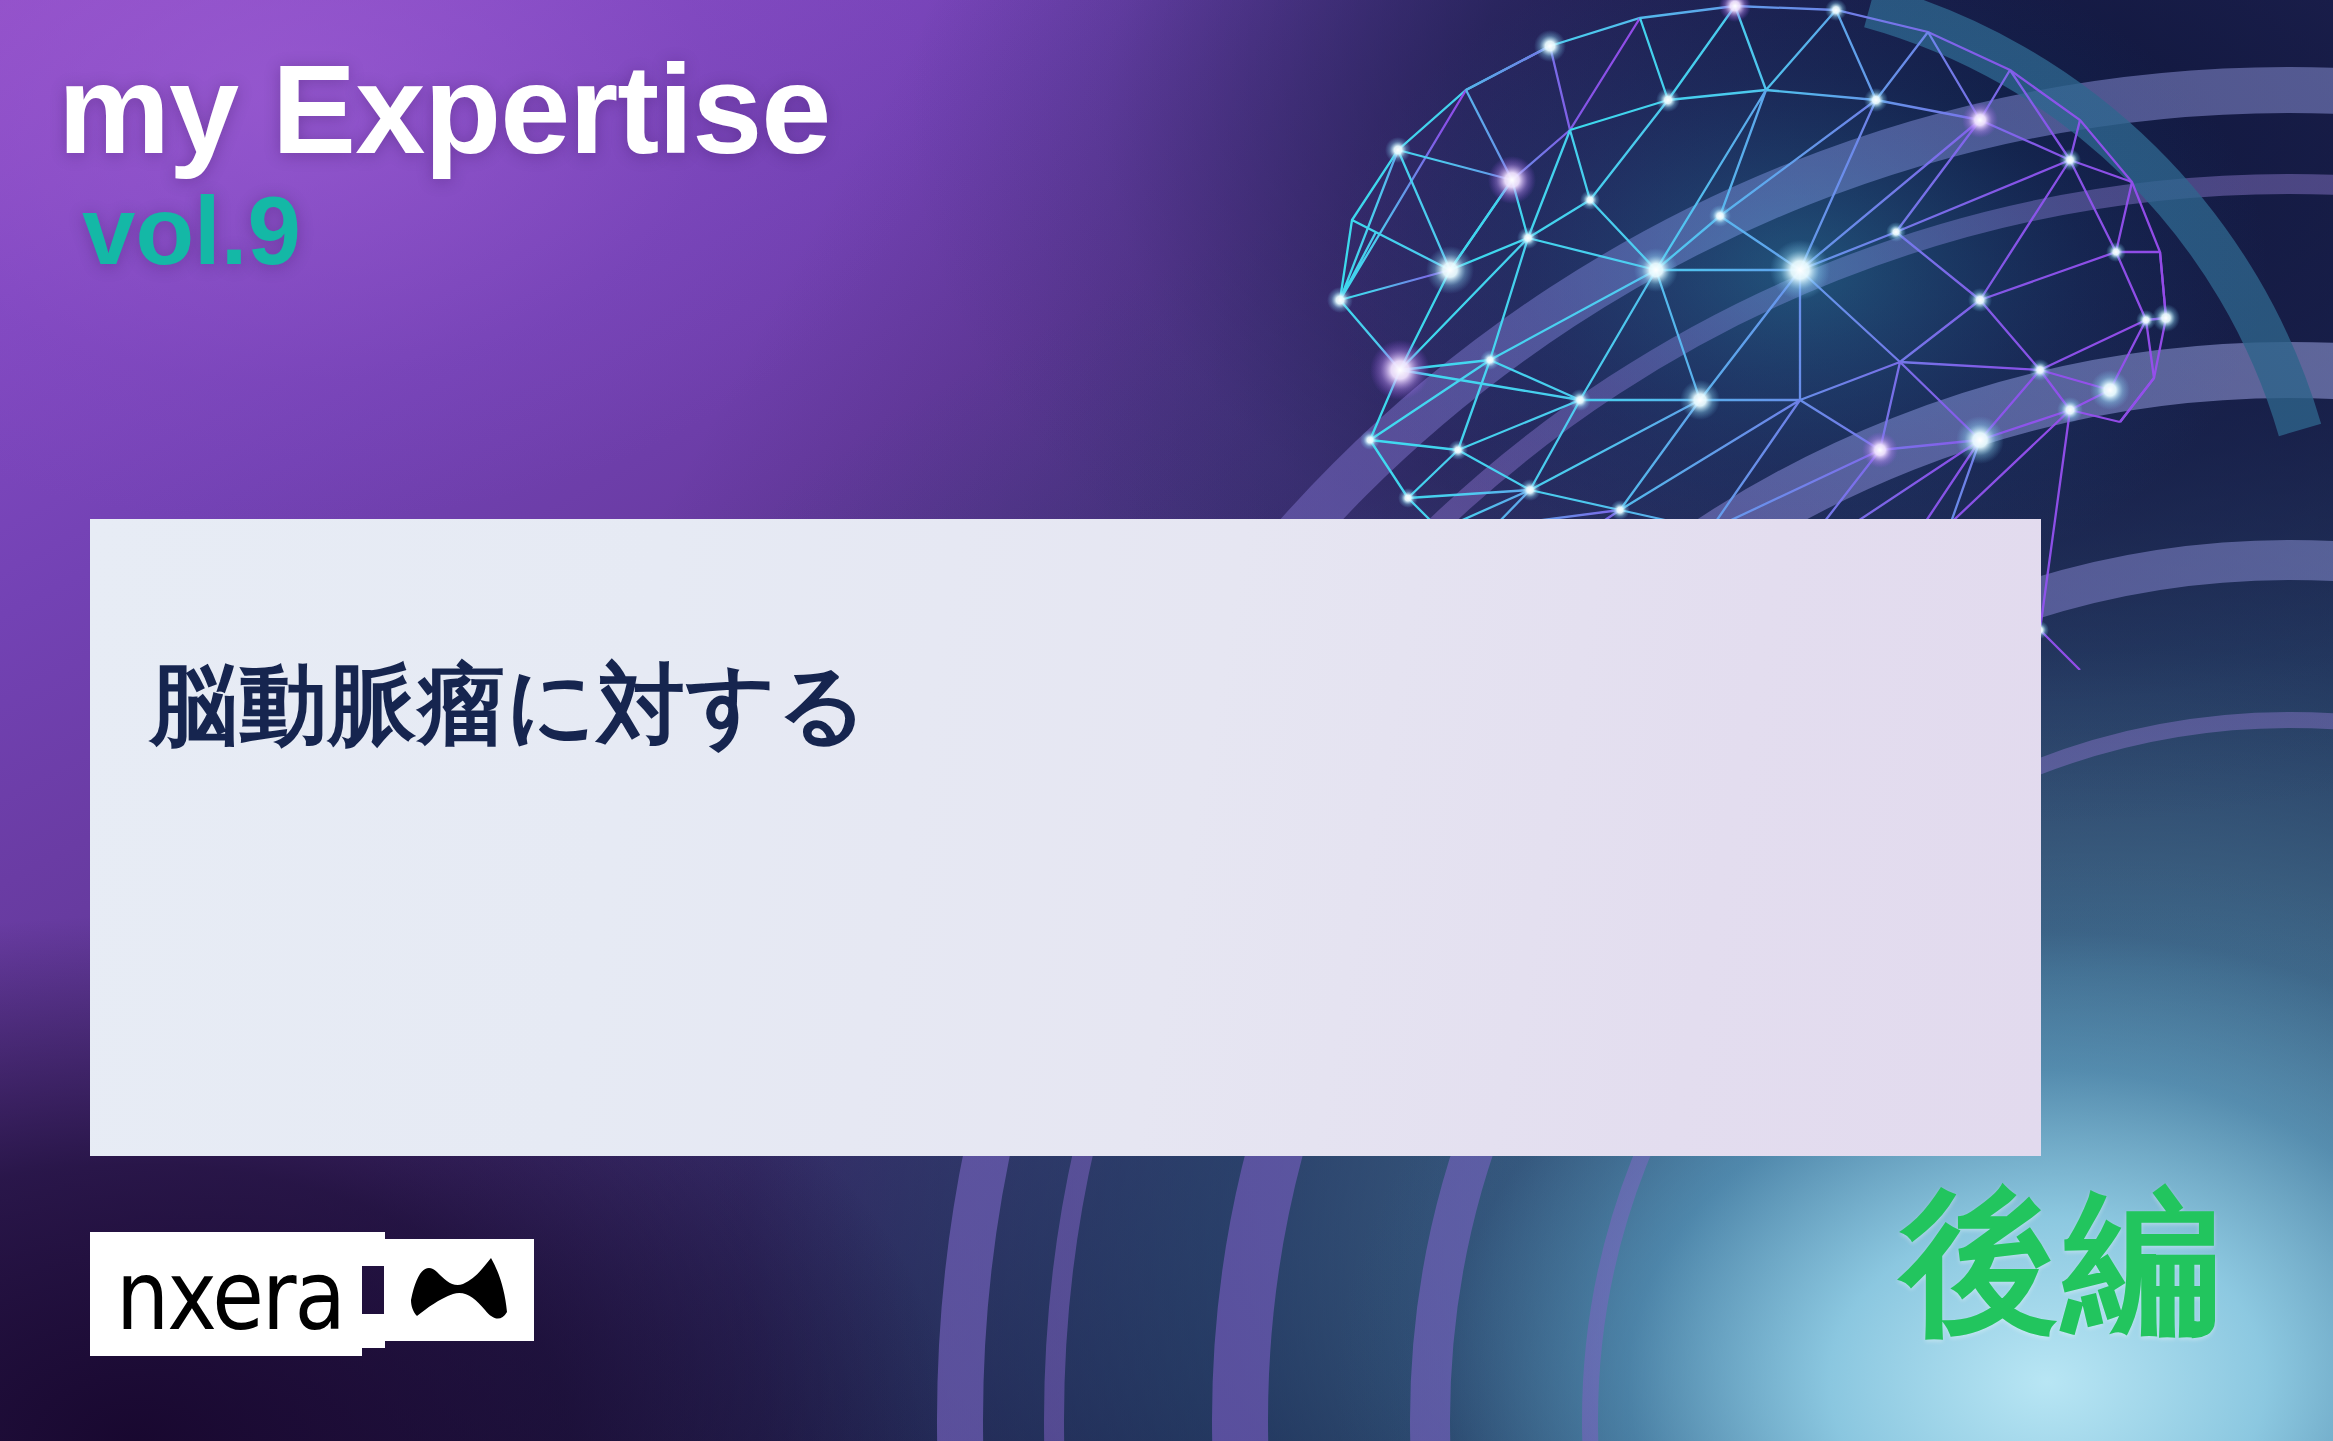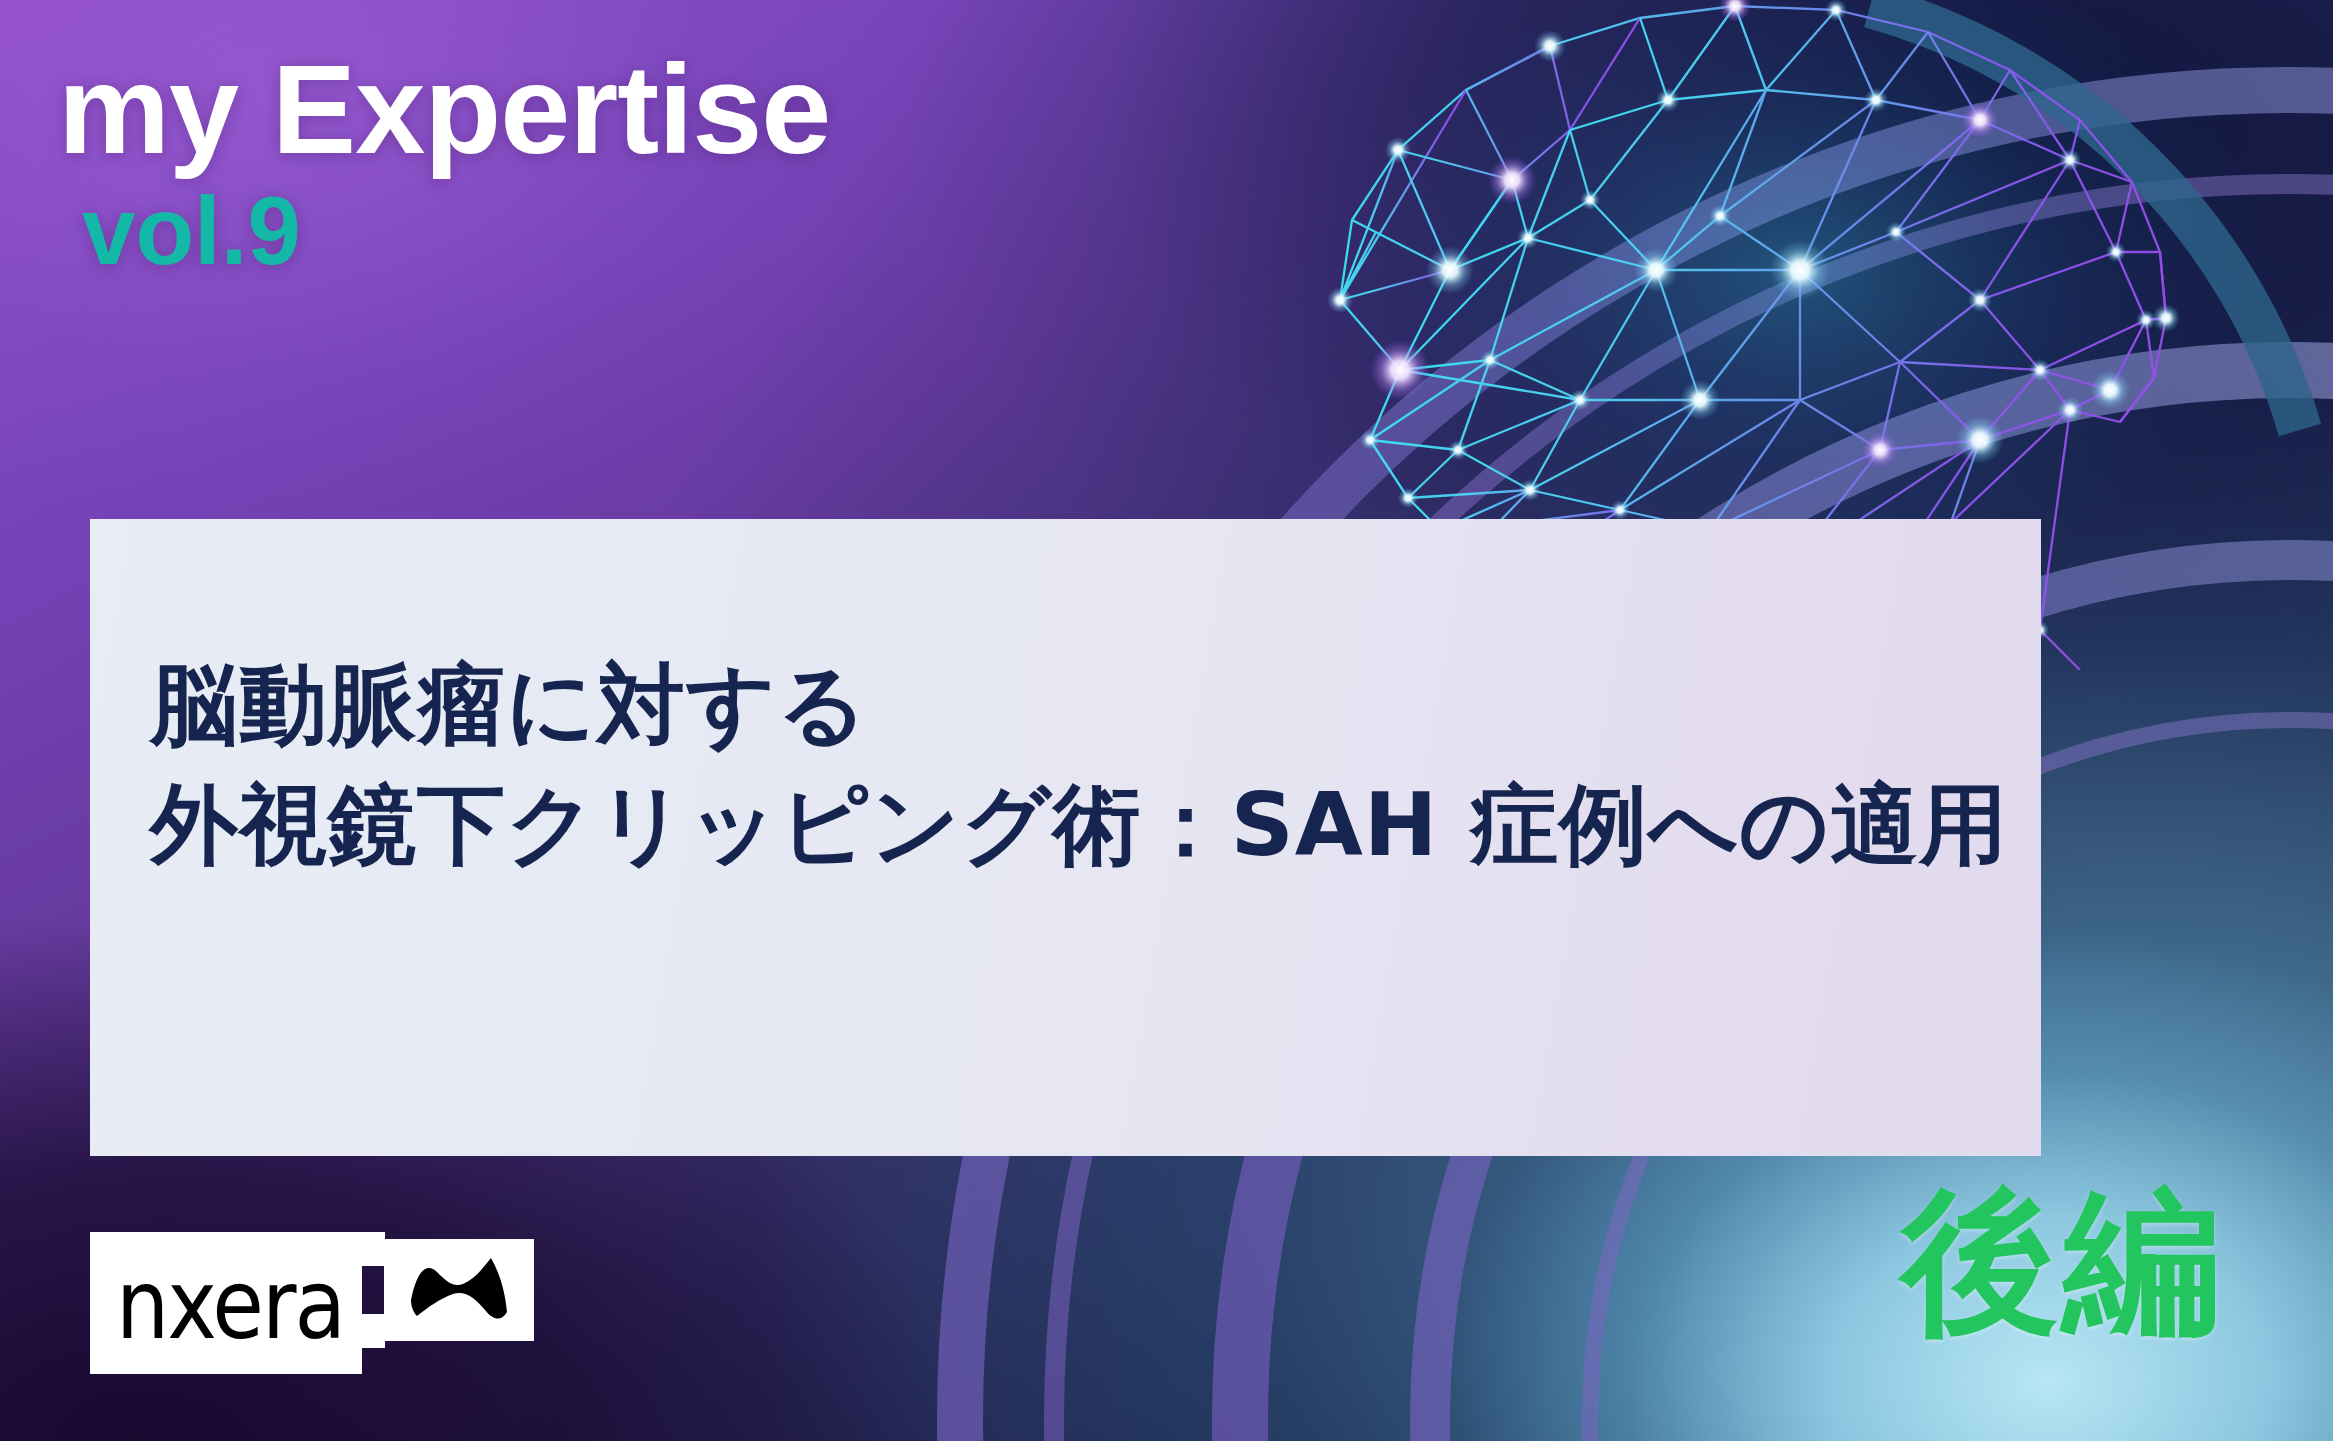--- a/index.html
+++ b/index.html
@@ -84,21 +84,21 @@
     white-space:nowrap;
     font-family:"DejaVu Sans","Liberation Sans",sans-serif;
   }
 
   
   .logo{position:absolute; left:90px; top:1232px; z-index:7; display:flex; align-items:stretch;}
   .logo-word{
     position:relative;
     background:#ffffff;
     padding:14px 18px 10px 26px;
-    height:142px;
+    height:124px;
     display:flex; align-items:center;
   }
   .logo-word .wm{
     font-family:"DejaVu Sans","Liberation Sans",sans-serif;
     font-size:84px; font-weight:400; color:#000; letter-spacing:-2px;
     transform:scaleY(1.14); transform-origin:center;
     line-height:.86;
   }
   .logo-notch{
     width:22px; height:116px; position:relative; background:transparent;
@@ -261,21 +261,20 @@
   </div>
 
   <div class="hdr">
     <div class="t1">my Expertise</div>
     <div class="t2">vol.9</div>
   </div>
 
   <div class="panel">
     <div class="panel-inner">
       <div class="panel-line">脳動脈瘤に対する</div>
-      <div class="panel-line">外視鏡下クリッピング術：SAH 症例への適用</div>
     </div>
   </div>
 
   <div class="logo">
     <div class="logo-word">
       <span class="wm">nxera</span>
     </div>
     <div class="logo-notch"></div>
     <div class="logo-mark">
       <svg viewBox="0 0 104 72" xmlns="http://www.w3.org/2000/svg">

